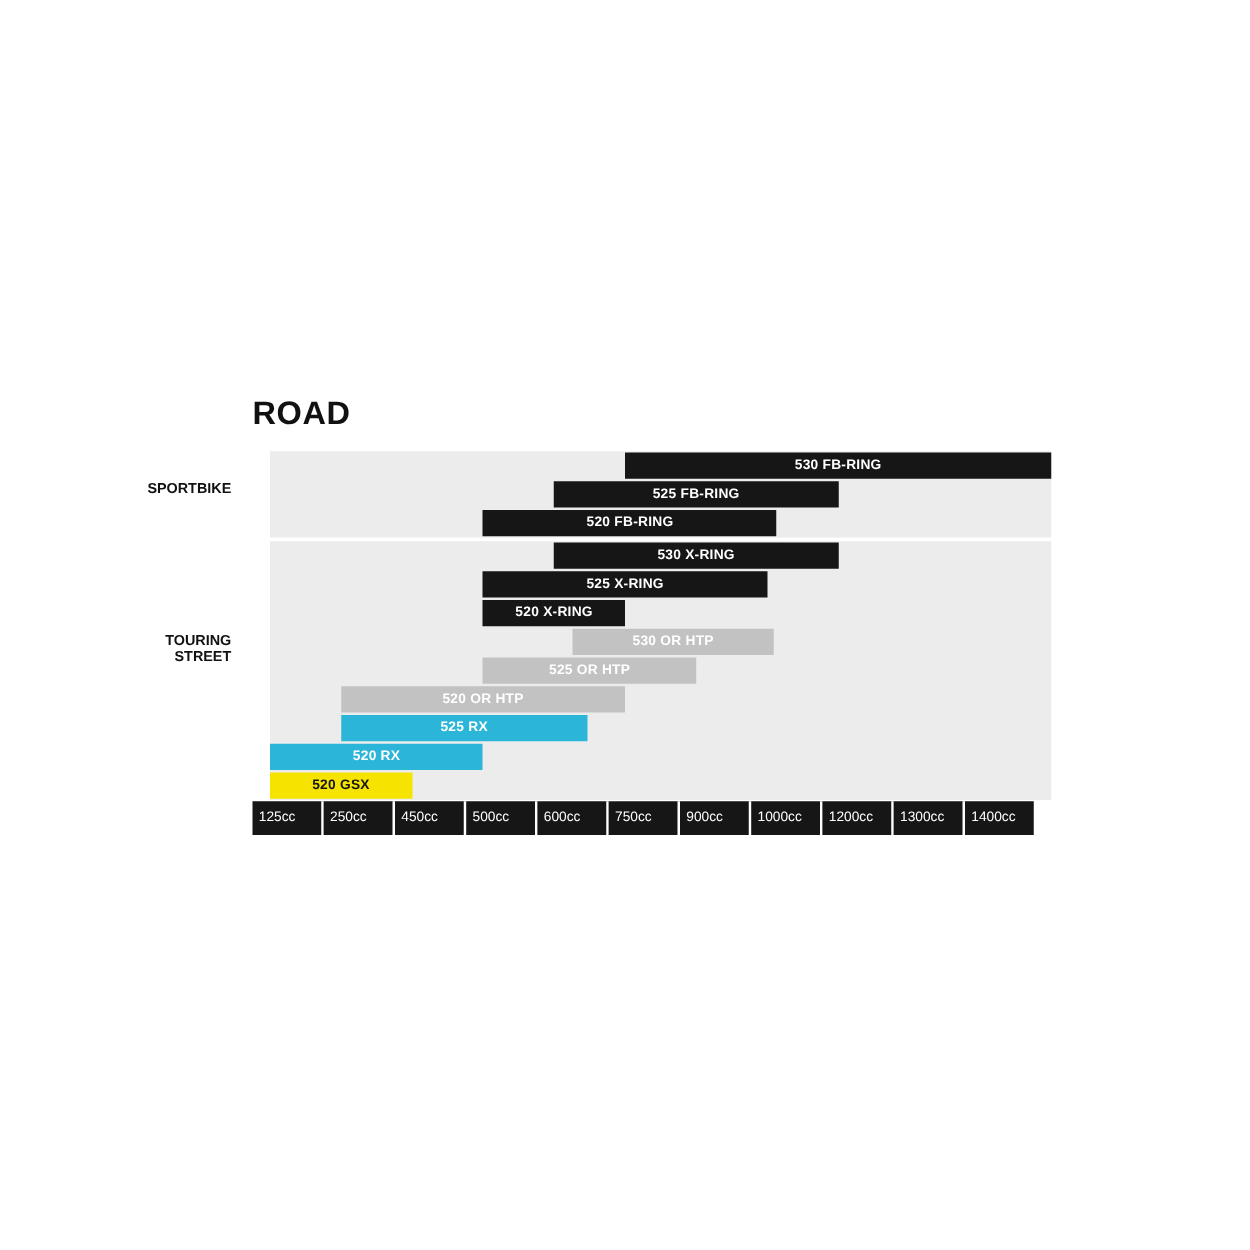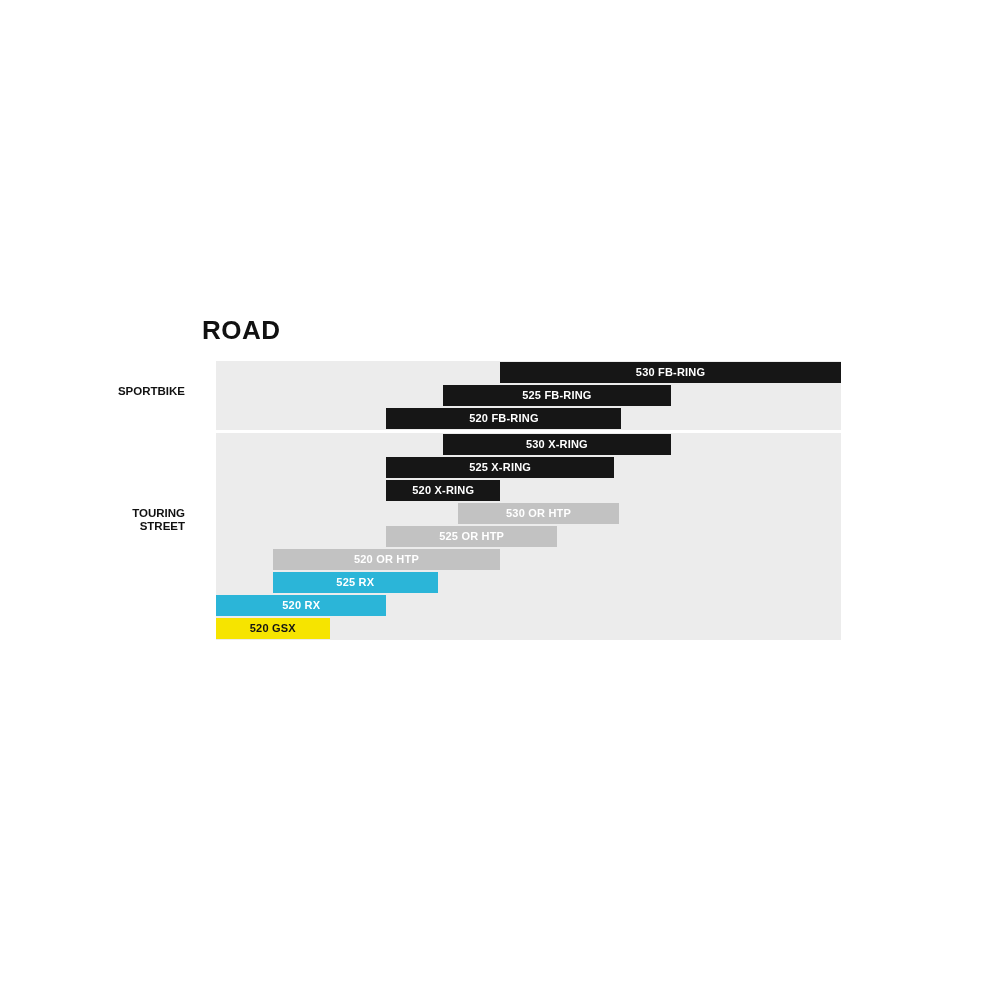--- a/index.html
+++ b/index.html
@@ -106,20 +106,33 @@
         <div class="bar" style="top: 47px; left: 170.455px; width: 235px; background: rgb(22, 22, 22); color: rgb(255, 255, 255);">520 FB-RING</div>
       </div>
 
     <div class="band band-touring" id="band-1" style="background: rgb(236, 236, 236);">
         <div class="bar" style="top: 1px; left: 227.273px; width: 227.273px; background: rgb(22, 22, 22); color: rgb(255, 255, 255);">530 X-RING</div>
         <div class="bar" style="top: 24px; left: 170.455px; width: 227.273px; background: rgb(22, 22, 22); color: rgb(255, 255, 255);">525 X-RING</div>
         <div class="bar" style="top: 47px; left: 170.455px; width: 113.636px; background: rgb(22, 22, 22); color: rgb(255, 255, 255);">520 X-RING</div>
         <div class="bar" style="top: 70px; left: 242px; width: 161px; background: rgb(194, 194, 194); color: rgb(255, 255, 255);">530 OR HTP</div>
         <div class="bar" style="top: 93px; left: 170.455px; width: 170.455px; background: rgb(194, 194, 194); color: rgb(255, 255, 255);">525 OR HTP</div>
         <div class="bar" style="top: 116px; left: 56.8182px; width: 227.273px; background: rgb(194, 194, 194); color: rgb(255, 255, 255);">520 OR HTP</div>
-        <div class="bar" style="top: 139px; left: 56.8182px; width: 165px; background: rgb(43, 181, 216); color: rgb(255, 255, 255);">525 RX</div>
+        <div class="bar" style="top: 139px; left: 56.8182px; width: 197px; background: rgb(43, 181, 216); color: rgb(255, 255, 255);">525 RX</div>
         <div class="bar" style="top: 162px; left: 0px; width: 170.455px; background: rgb(43, 181, 216); color: rgb(255, 255, 255);">520 RX</div>
         <div class="bar" style="top: 185px; left: 0px; width: 113.636px; background: rgb(246, 228, 0); color: rgb(20, 20, 20);">520 GSX</div>
       </div>
 
+    <div class="axis" id="axis">
+        <div class="cell" style="background: rgb(22, 22, 22); color: rgb(255, 255, 255);">125cc</div>
+        <div class="cell" style="background: rgb(22, 22, 22); color: rgb(255, 255, 255);">250cc</div>
+        <div class="cell" style="background: rgb(22, 22, 22); color: rgb(255, 255, 255);">450cc</div>
+        <div class="cell" style="background: rgb(22, 22, 22); color: rgb(255, 255, 255);">500cc</div>
+        <div class="cell" style="background: rgb(22, 22, 22); color: rgb(255, 255, 255);">600cc</div>
+        <div class="cell" style="background: rgb(22, 22, 22); color: rgb(255, 255, 255);">750cc</div>
+        <div class="cell" style="background: rgb(22, 22, 22); color: rgb(255, 255, 255);">900cc</div>
+        <div class="cell" style="background: rgb(22, 22, 22); color: rgb(255, 255, 255);">1000cc</div>
+        <div class="cell" style="background: rgb(22, 22, 22); color: rgb(255, 255, 255);">1200cc</div>
+        <div class="cell" style="background: rgb(22, 22, 22); color: rgb(255, 255, 255);">1300cc</div>
+        <div class="cell" style="background: rgb(22, 22, 22); color: rgb(255, 255, 255);">1400cc</div>
+      </div>
   </div>
 
 </div>
 
 </body></html>

